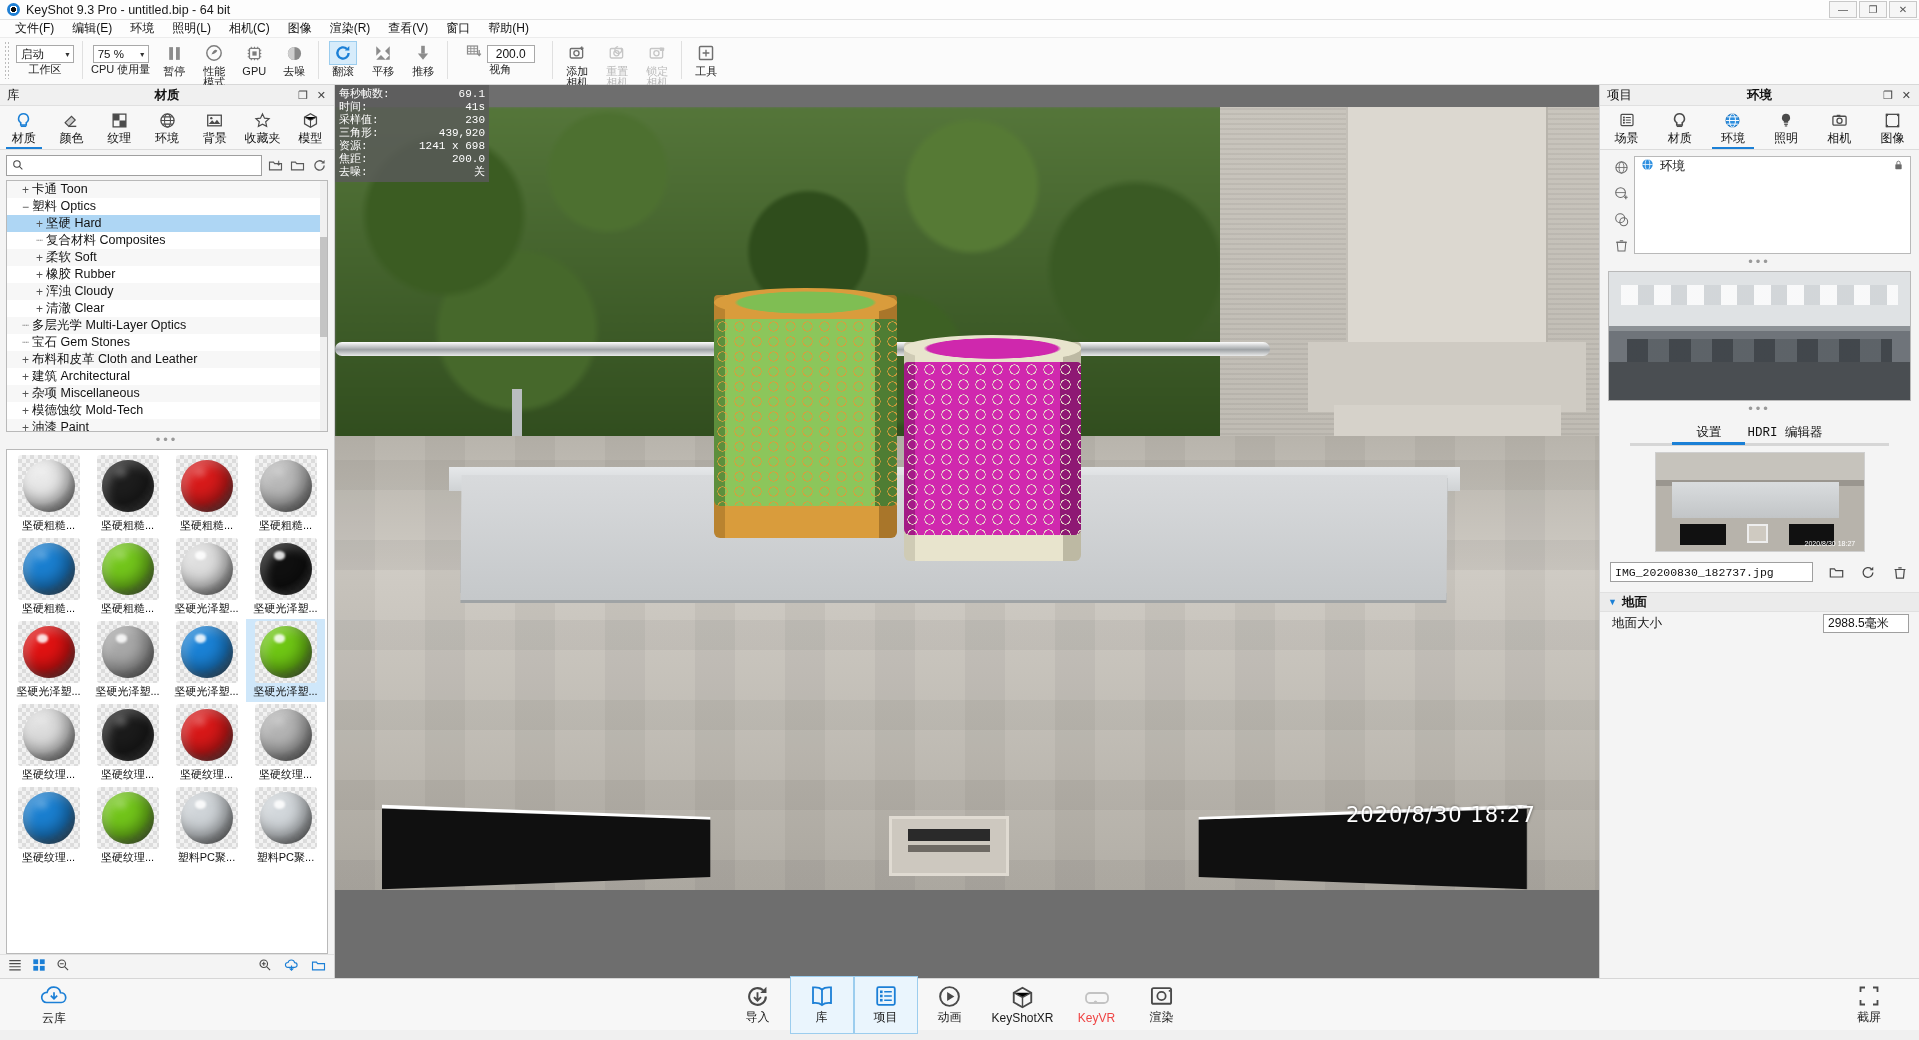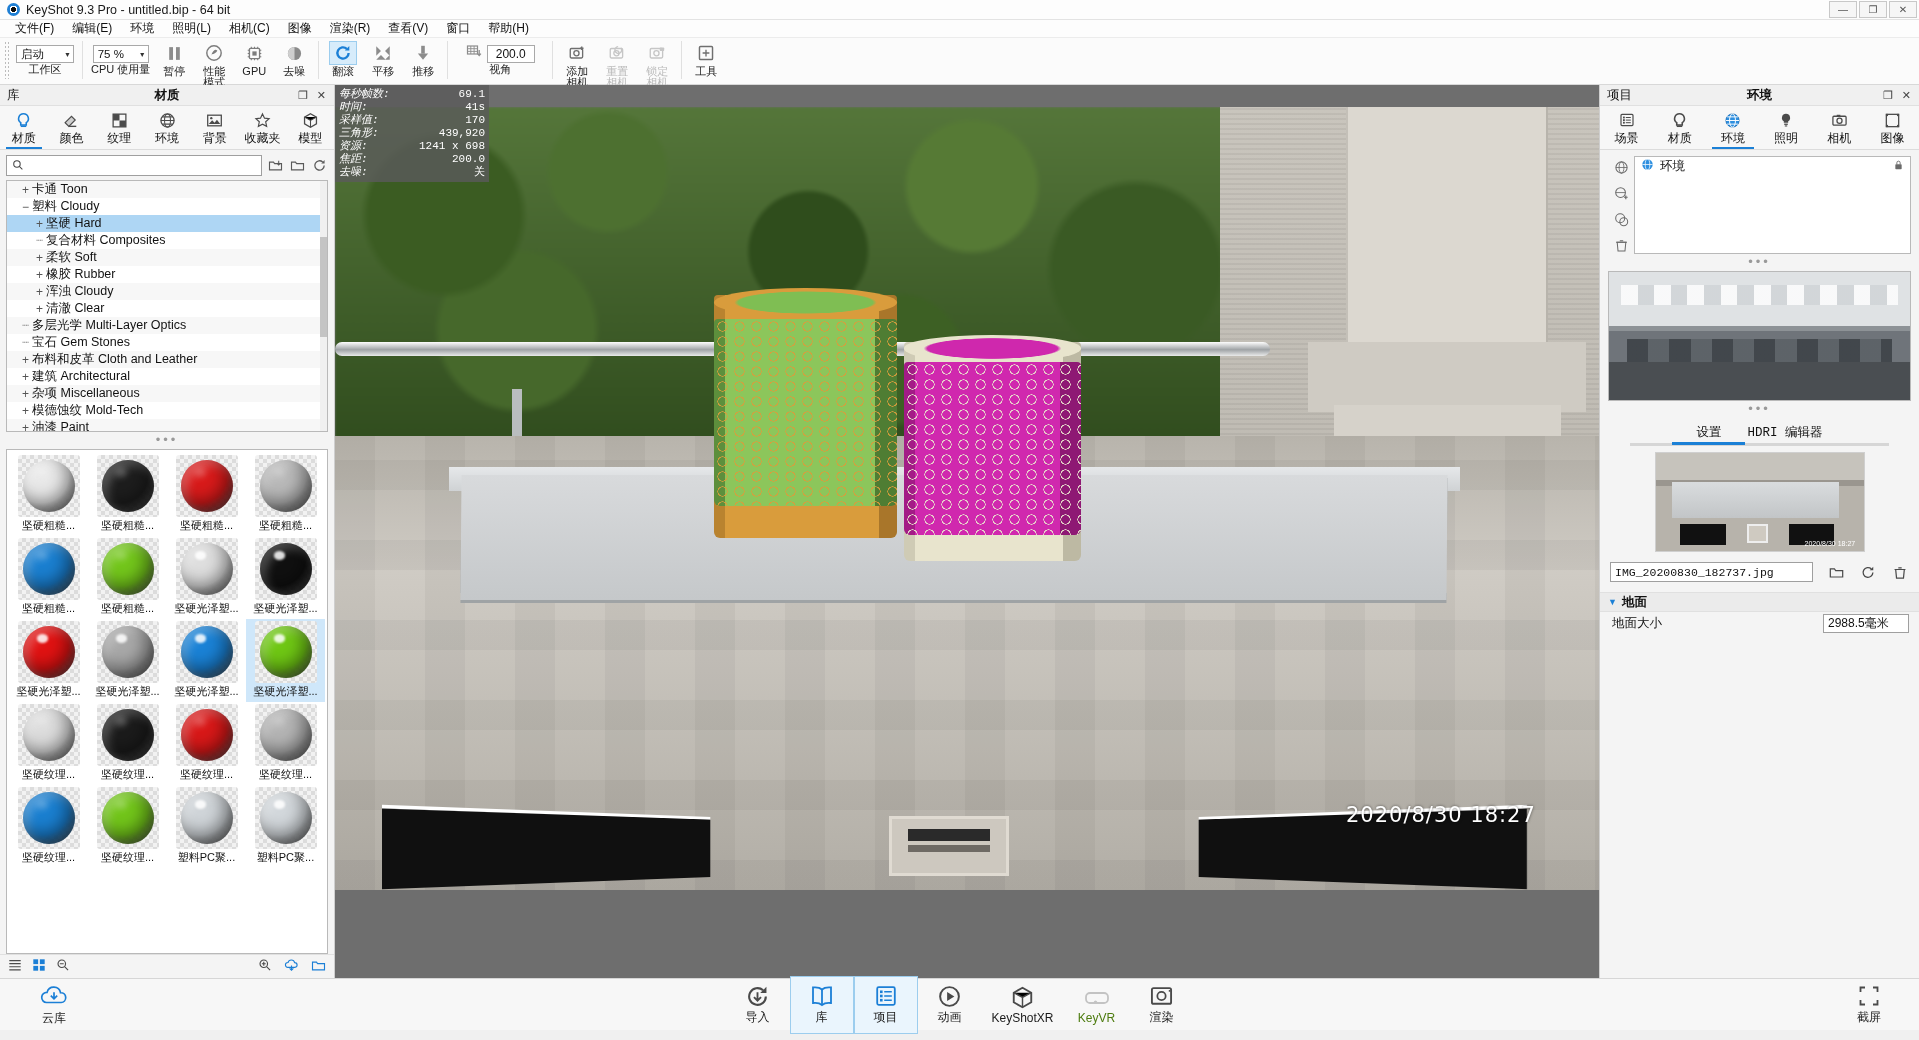--- a/index.html
+++ b/index.html
@@ -115,21 +115,21 @@
   .lib-foot { height:24px;display:flex;align-items:center;gap:10px;padding:0 8px;background:#f4f4f4;border-top:1px solid #e0e0e0;}
   .lib-foot .fi { font-size:12px;color:#4a4a4a; }
   .lib-foot .right { margin-left:auto;display:flex;gap:12px; }
   
   #viewport { flex:1; position:relative; background:#6e6e6e; overflow:hidden; }
   #hud {
     position:absolute;left:0;top:0;width:154px;background:rgba(90,90,90,.82);
     color:#fff;font-family:"Liberation Mono", monospace;font-size:11px;padding:3px 4px;line-height:13px;z-index:5;
   }
   #hud .hl { display:flex; }
-  #hud .hk { width:66px;font-style:italic; }
+  #hud .hk { width:66px; }
   #hud .hv { flex:1;text-align:right; }
   
   .scene { position:absolute;inset:0; }
   .sky { position:absolute;left:0;right:0;top:0;height:22px;background:#6e6e6e; }
   .photo { position:absolute;left:0;right:0;top:22px;bottom:88px;overflow:hidden; }
   .veg { position:absolute;left:0;top:0;width:72%;height:46%;
     background:
       radial-gradient(circle at 12% 30%, #3b5c22 0 9%, transparent 10%),
       radial-gradient(circle at 30% 18%, #4d7030 0 8%, transparent 9%),
       radial-gradient(circle at 52% 40%, #2f4d1c 0 11%, transparent 12%),
@@ -219,21 +219,21 @@
     transform:rotate(-45deg) translate(1px,-1px);}
   .swatch { margin-left:auto;width:72px;height:15px;border-radius:7px;background:#000; }
   .valfield { margin-left:auto;min-width:86px;height:19px;border:1px solid #9f9f9f;background:#fff;
     display:flex;align-items:center;padding:0 4px;font-size:12px; }
   
   #bottombar { height:52px;background:#f7f7f7;border-top:1px solid #d6d6d6;display:flex;align-items:center;position:relative;}
   #bb-left { display:flex;align-items:center;padding-left:22px; }
   .bb-cell { display:flex;flex-direction:column;align-items:center;justify-content:center;
     width:64px;height:58px;font-size:12px;color:#1a1a1a; }
   .bb-cell .bi { height:26px;display:flex;align-items:center;justify-content:center;color:#4a4a4a;}
-  .bb-cell.dim { color:#4d7c0f; }
+  .bb-cell.dim { color:#ef4444; }
   .bb-cell.dim .bi { color:#c3c3c3; }
   .bb-cell.active { border:1px solid #9ccdee;background:#eaf5fd; }
   .bb-cell.active .bi { color:#1b80d6; }
   #bb-center { position:absolute;left:0;right:0;display:flex;justify-content:center;align-items:center;gap:0px; }
   #bb-right { margin-left:auto;padding-right:18px;display:flex;align-items:center;}
   .cloudlbl { font-size:12px;margin-top:2px; }
 </style>
 </head>
 <body>
 
@@ -528,21 +528,21 @@
     </div>
 
     <div class="treewrap">
       <div id="tree-rows">
           <div class="trow">
             <span class="exp">+</span>
             <span>卡通 Toon</span>
           </div>
           <div class="trow">
             <span class="exp">−</span>
-            <span>塑料 Cloudy</span>
+            <span>塑料 Optics</span>
           </div>
           <div class="trow lvl2 sel">
             <span class="exp">+</span>
             <span>坚硬 Hard</span>
           </div>
           <div class="trow lvl2">
             <span class="dash">┈</span>
             <span>复合材料 Composites</span>
           </div>
           <div class="trow lvl2">
@@ -811,21 +811,21 @@
           <div class="hl">
             <span class="hk">每秒帧数:</span>
             <span class="hv">69.1</span>
           </div>
           <div class="hl">
             <span class="hk">时间:</span>
             <span class="hv">41s</span>
           </div>
           <div class="hl">
             <span class="hk">采样值:</span>
-            <span class="hv">170</span>
+            <span class="hv">230</span>
           </div>
           <div class="hl">
             <span class="hk">三角形:</span>
             <span class="hv">439,920</span>
           </div>
           <div class="hl">
             <span class="hk">资源:</span>
             <span class="hv">1241 x 698</span>
           </div>
           <div class="hl">

